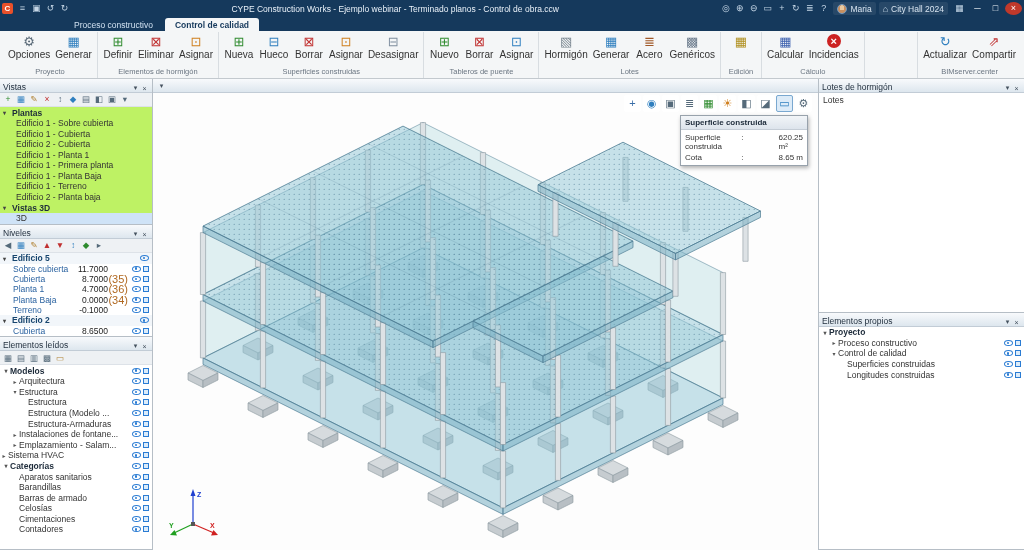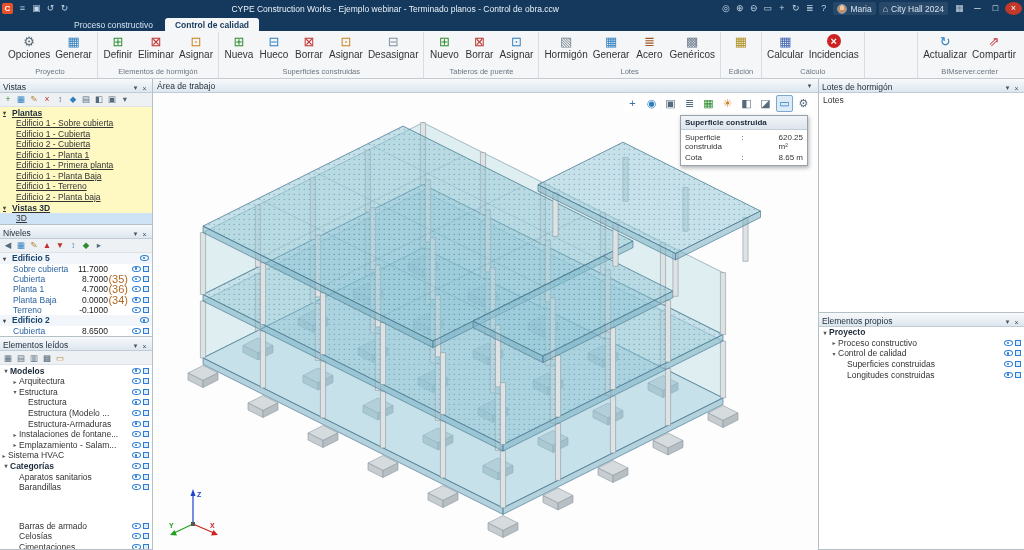--- a/index.html
+++ b/index.html
@@ -42,21 +42,21 @@
 
   .panel{display:flex;flex-direction:column;border-bottom:1px solid #b6bec6;min-height:0;}
   .flex1{flex:1;}
   .panel-h{height:13px;flex:none;background:linear-gradient(#f8fafc,#dde6ee);border-bottom:1px solid #c2ccd6;display:flex;align-items:flex-end;padding:0 3px;font-size:8.5px;color:#1d2b3a;}
   .ph-title{flex:1;white-space:nowrap;overflow:hidden;}
   .ph-ic{width:9px;text-align:center;font-size:7px;color:#44515e;cursor:default;}
   .ptoolbar{height:13px;flex:none;display:flex;align-items:center;gap:1px;padding:0 2px;background:#eef1f4;border-bottom:1px solid #dde2e8;}
   .ptoolbar .gi{width:12px;height:11px;font-size:8.5px;}
 
   
-  .vtree{background:#fef9c3;overflow:hidden;text-decoration:underline;}
+  .vtree{background:#bef264;overflow:hidden;}
   .vgroup{display:flex;align-items:center;gap:2px;padding:0 3px;height:11px;color:#1d2b3a;font-weight:bold;font-size:8.5px;}
   .vchev{font-size:6px;color:#444;width:7px;}
   .vitem{padding-left:16px;height:10.5px;display:flex;align-items:center;color:#333;font-size:8.5px;white-space:nowrap;overflow:hidden;}
   .vitem.selected{background:#cfe3f7;}
 
   
   .nvrows{background:#fff;overflow:hidden;}
   .nb-row{display:flex;align-items:center;height:11px;padding:0 3px;font-weight:bold;color:#17456e;gap:2px;font-size:8.5px;background:#f2f6fa;}
   .nb-name{flex:1;white-space:nowrap;overflow:hidden;}
   .nl-row{display:flex;align-items:center;height:10.3px;padding:0 3px 0 13px;font-size:8.5px;}
@@ -509,21 +509,21 @@
               </span>
             </div>
             <div class="t-row" style="padding-left: 11px;">
               <span class="t-chev"></span>
               <span class="t-label">Barandillas</span>
               <span class="row-ics">
                 <span class="i-eye"></span>
                 <span class="i-box"></span>
               </span>
             </div>
-            <div class="t-row" style="padding-left: 11px; margin-top: 28px;">
+            <div class="t-row" style="padding-left: 11px;">
               <span class="t-chev"></span>
               <span class="t-label">Barras de armado</span>
               <span class="row-ics">
                 <span class="i-eye"></span>
                 <span class="i-box"></span>
               </span>
             </div>
             <div class="t-row" style="padding-left: 11px;">
               <span class="t-chev"></span>
               <span class="t-label">Celosías</span>
@@ -551,21 +551,20 @@
             <div class="t-row" style="padding-left: 11px;">
               <span class="t-chev"></span>
             </div>
           </div>
       </div>
 
     </div>
 
     <div class="viewport">
       <div class="vp-h">
-        <span class="ph-title">Área de trabajo</span>
         <span class="ph-ic">▾</span>
       </div>
       <div class="vp-canvas">
         <svg id="bld" class="bld" viewBox="0 0 665 447" preserveAspectRatio="xMidYMid meet">
             <defs>
               <pattern id="dots" width="5" height="5" patternUnits="userSpaceOnUse">
                 <circle cx="1.2" cy="1.2" r="0.55" fill="#3d6c84" opacity="0.75"></circle>
               </pattern>
             </defs>
             <polygon points="270.0,157.5 285.0,165.0 270.0,172.5 255.0,165.0" fill="#d6dbde" stroke="#8c98a0" stroke-width="0.6"></polygon>

